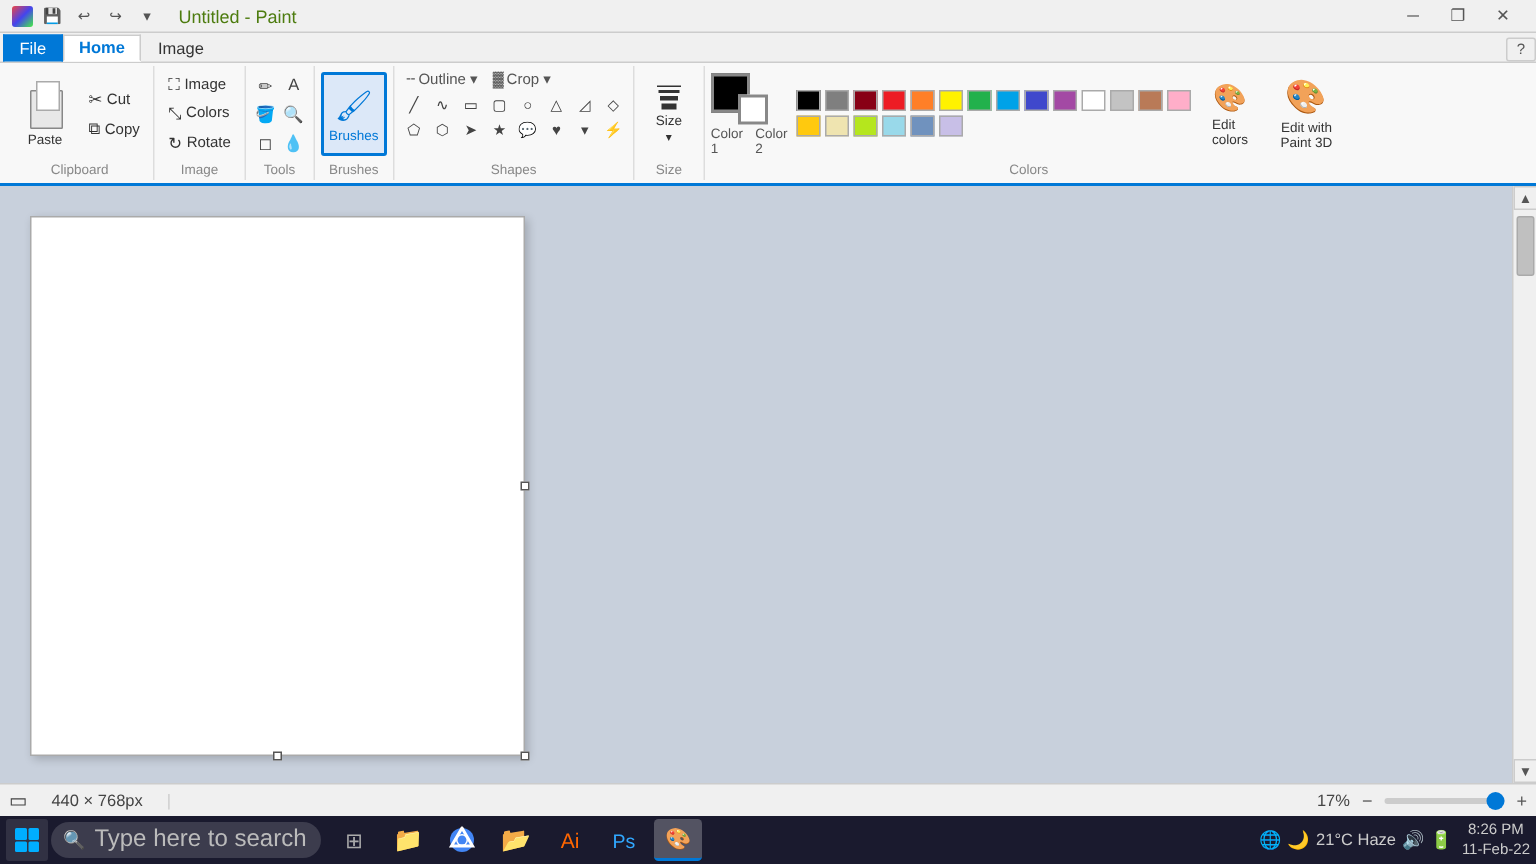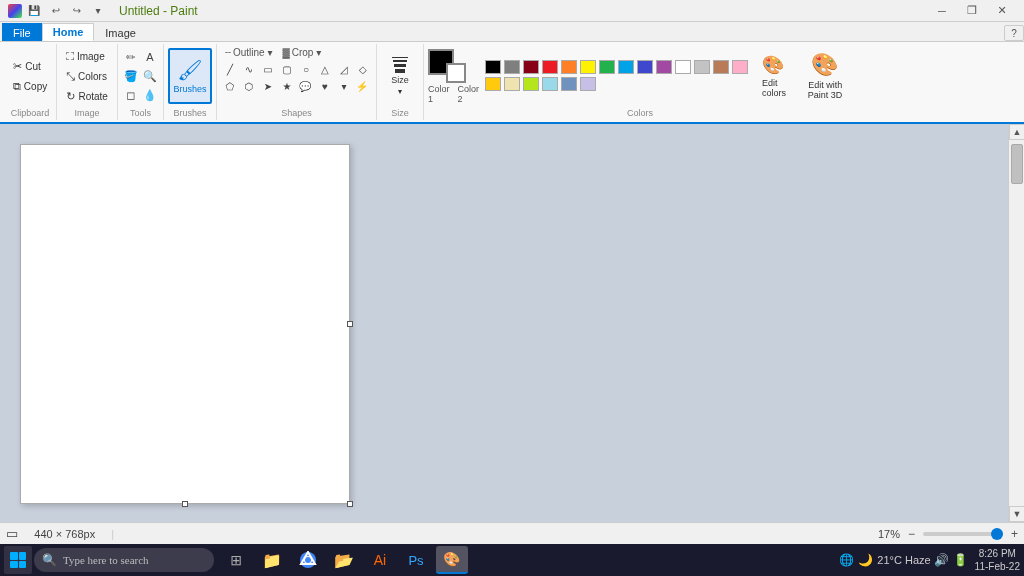--- a/index.html
+++ b/index.html
@@ -461,21 +461,21 @@
       width: 180px;
       height: 24px;
       background: rgba(255,255,255,0.15);
       border-radius: 12px;
       display: flex;
       align-items: center;
       padding: 0 8px;
       gap: 6px;
       cursor: text;
     }
-    .taskbar-search-text { font-size: 11px; color: #bbb; font-family: Liberation Serif, serif; }
+    .taskbar-search-text { font-size: 16px; color: #bbb; }
 
     .taskbar-app {
       width: 32px; height: 28px;
       display: flex; align-items: center; justify-content: center;
       cursor: pointer;
       border-radius: 3px;
       margin: 0 1px;
     }
     .taskbar-app.active { background: rgba(255,255,255,0.25); border-bottom: 2px solid #0078d7; }
 
@@ -538,20 +538,27 @@
   <div class="ribbon-tab">Image</div>
   <div style="margin-left:auto;">
     <button class="help-btn">?</button>
   </div>
 </div>
 
 <div class="ribbon">
 
   <div class="ribbon-group">
     <div class="ribbon-group-content">
+      <button class="paste-btn">
+        <div class="paste-icon">
+          <div class="paste-icon-clipboard"></div>
+          <div class="paste-icon-page"></div>
+        </div>
+        <span>Paste</span>
+      </button>
       <div class="small-btn-group">
         <button class="small-btn">
           <span class="btn-icon">✂</span>
           <span>Cut</span>
         </button>
         <button class="small-btn">
           <span class="btn-icon">⧉</span>
           <span>Copy</span>
         </button>
       </div>
@@ -692,21 +699,21 @@
           </div>
       </div>
 
       <button class="edit-colors-btn">
         <span style="font-size:18px;">🎨</span>
         <span style="font-size:9px;text-align:left;">Edit<br>colors</span>
       </button>
 
       <button class="paint3d-btn">
         <span style="font-size:22px;">🎨</span>
-        <span style="font-size:9px;text-align:right;">Edit with<br>Paint 3D</span>
+        <span style="font-size:9px;text-align:center;">Edit with<br>Paint 3D</span>
       </button>
     </div>
     <div class="ribbon-group-label">Colors</div>
   </div>
 
 </div>
 
 <div class="canvas-container" style="height:calc(576px - 22px - 20px - 82px - 22px - 32px);">
   <div class="canvas-scroll">
     <div class="canvas-wrapper">

